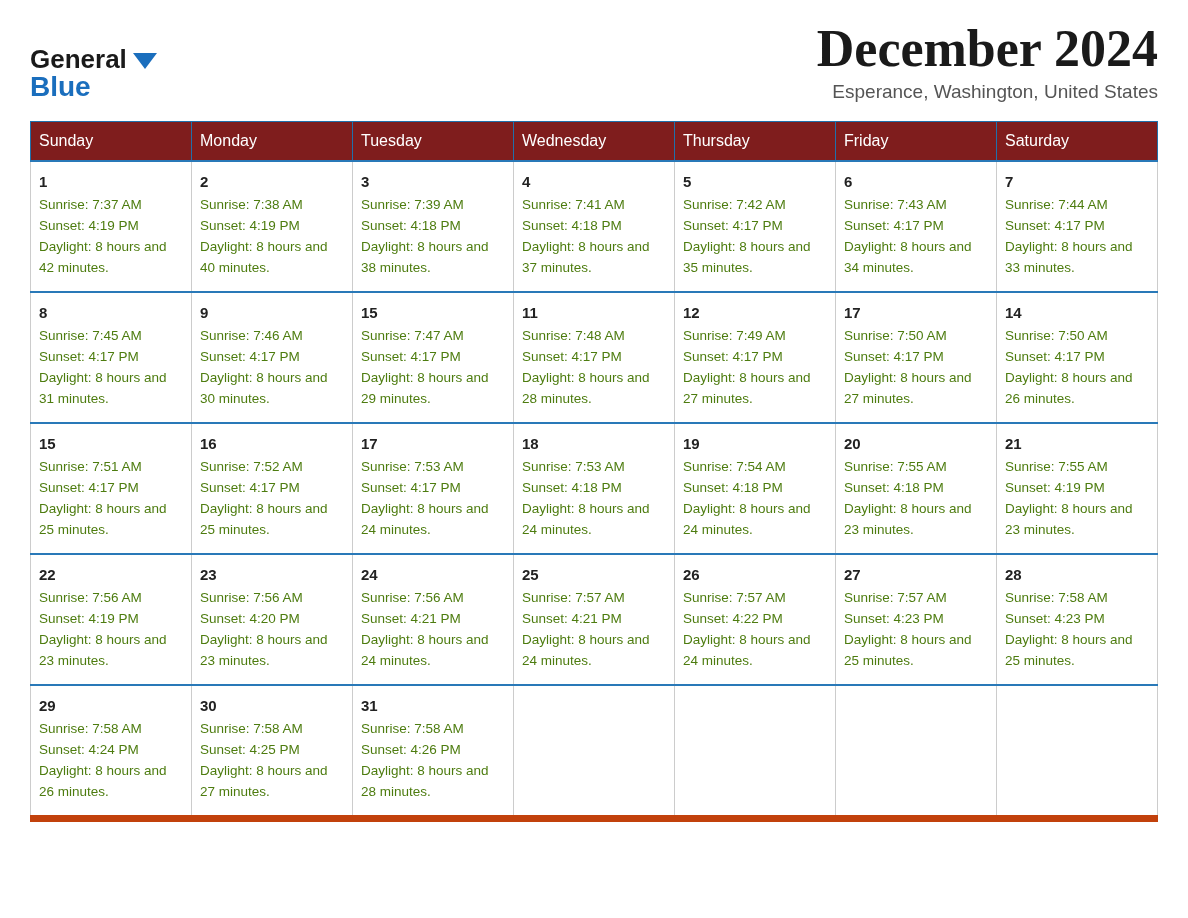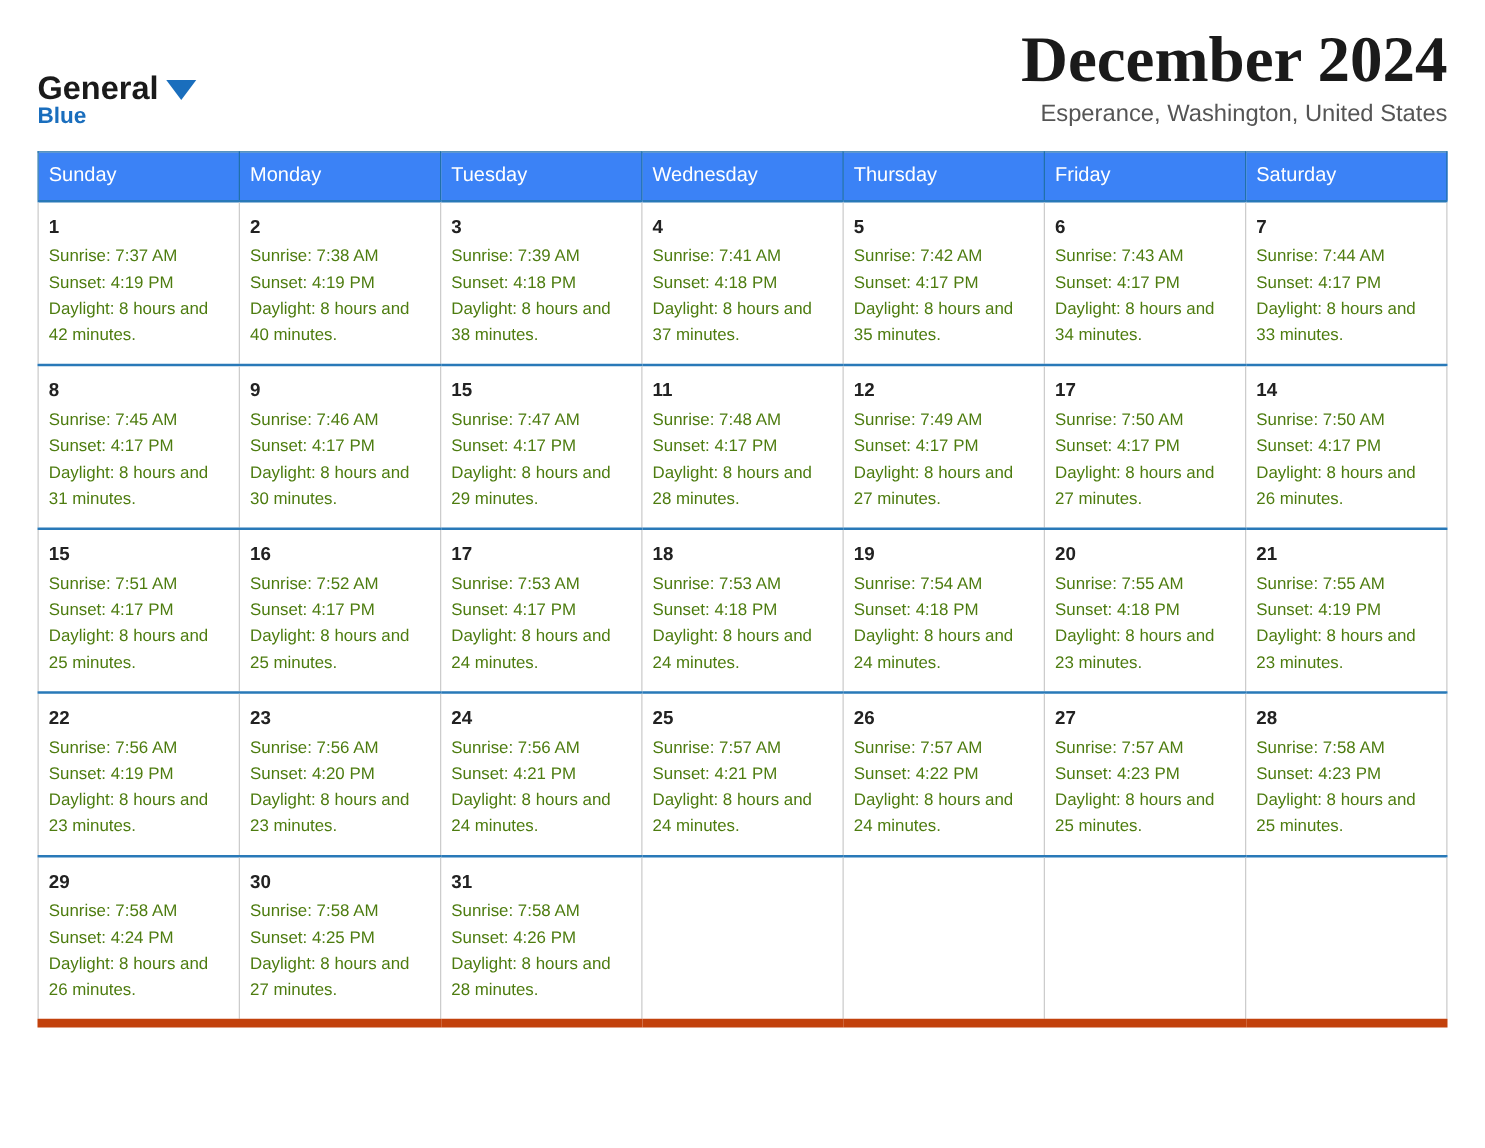--- a/index.html
+++ b/index.html
@@ -34,21 +34,21 @@
       width: 0;
       height: 0;
       border-left: 12px solid transparent;
       border-right: 12px solid transparent;
       border-top: 16px solid #1a6ebd;
       display: inline-block;
       margin-left: 4px;
       margin-bottom: -2px;
     }
     .logo-blue {
-      font-size: 18px;
+      font-size: 28px;
       font-weight: bold;
       color: #1a6ebd;
       margin-top: -4px;
     }
     .title-section {
       text-align: right;
     }
     .month-title {
       font-size: 52px;
       font-weight: bold;
@@ -60,21 +60,21 @@
       font-size: 19px;
       color: #555;
       margin-top: 4px;
     }
     table {
       width: 100%;
       border-collapse: collapse;
       table-layout: fixed;
     }
     thead tr th {
-      background-color: #3b82f6;
+      background-color: #7f1d1d;
       color: #fff;
       padding: 10px 8px;
       text-align: left;
       font-size: 16px;
       font-weight: normal;
       border: 1px solid #2070aa;
     }
     tbody tr td {
       vertical-align: top;
       padding: 8px 8px 12px 8px;

